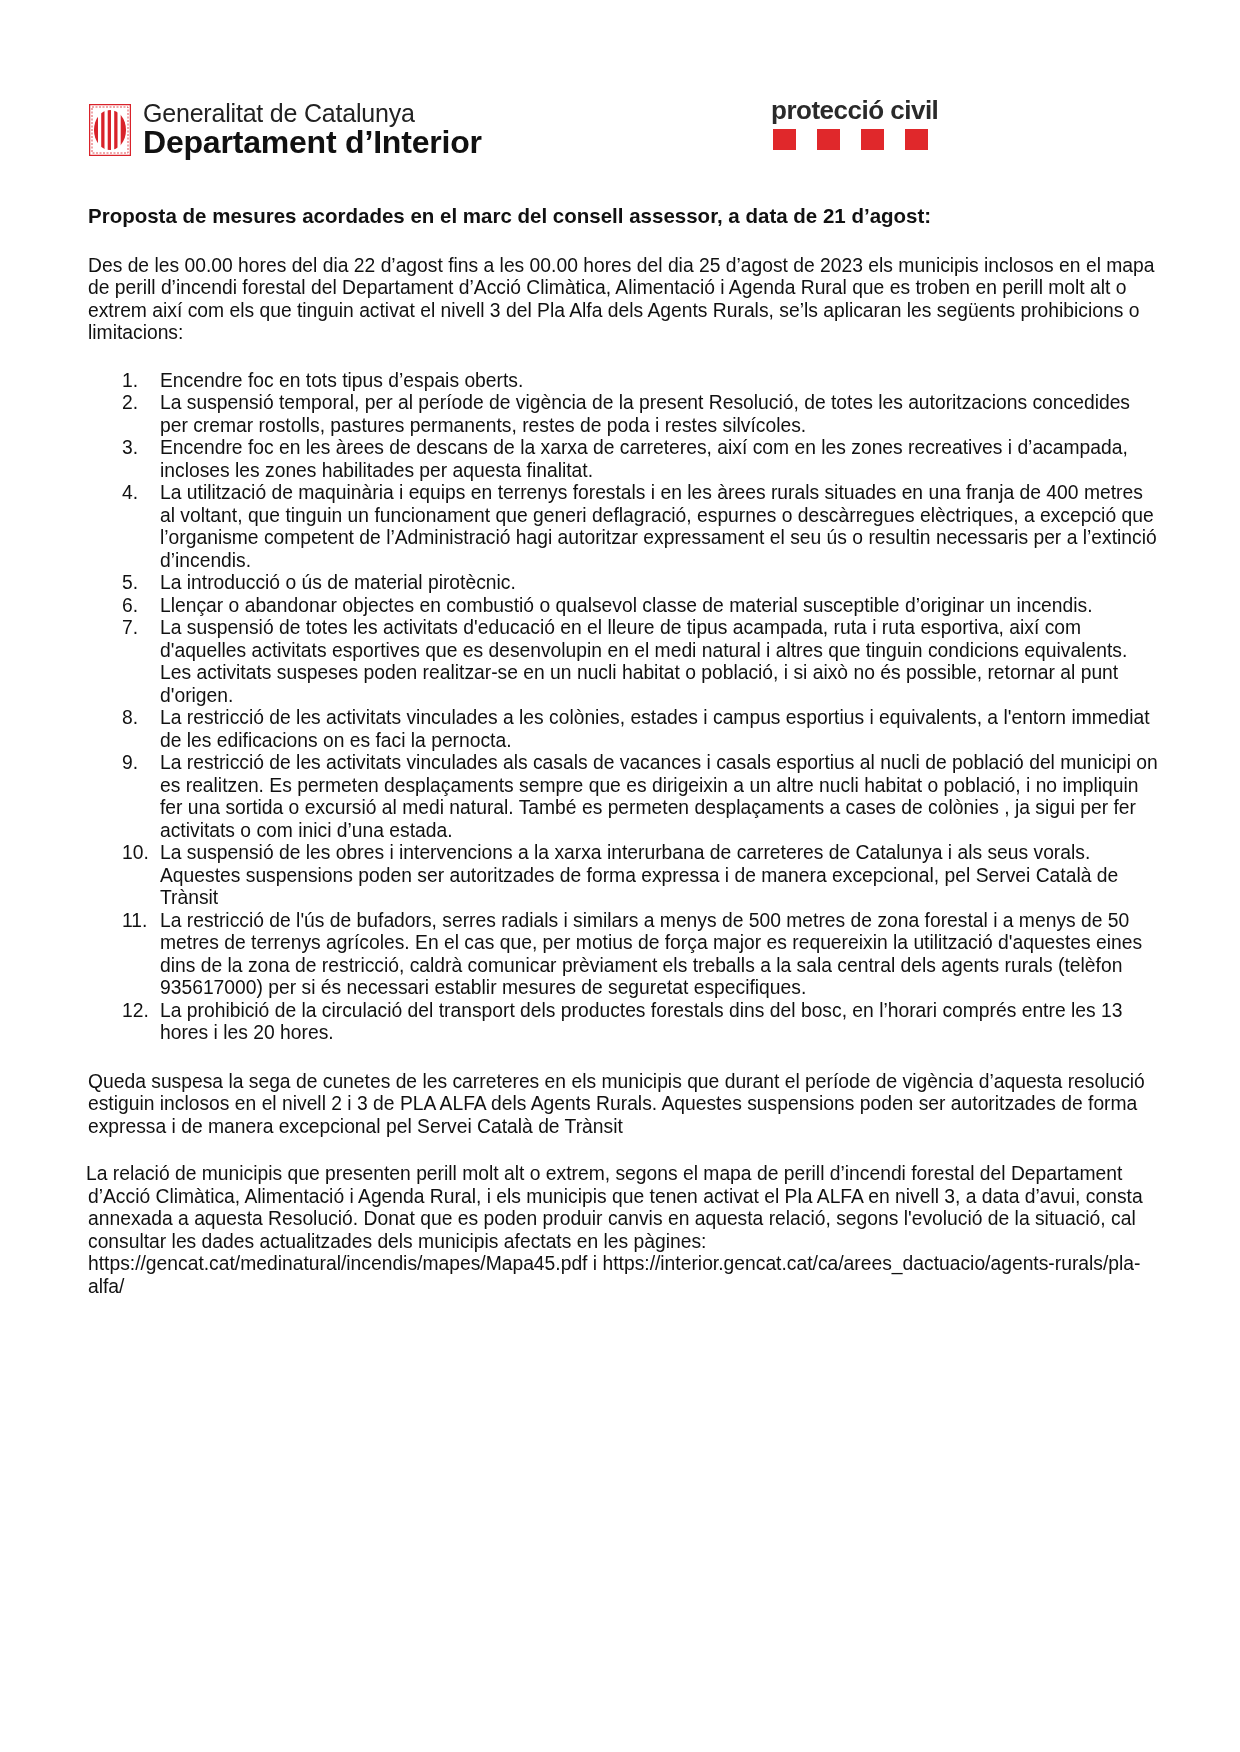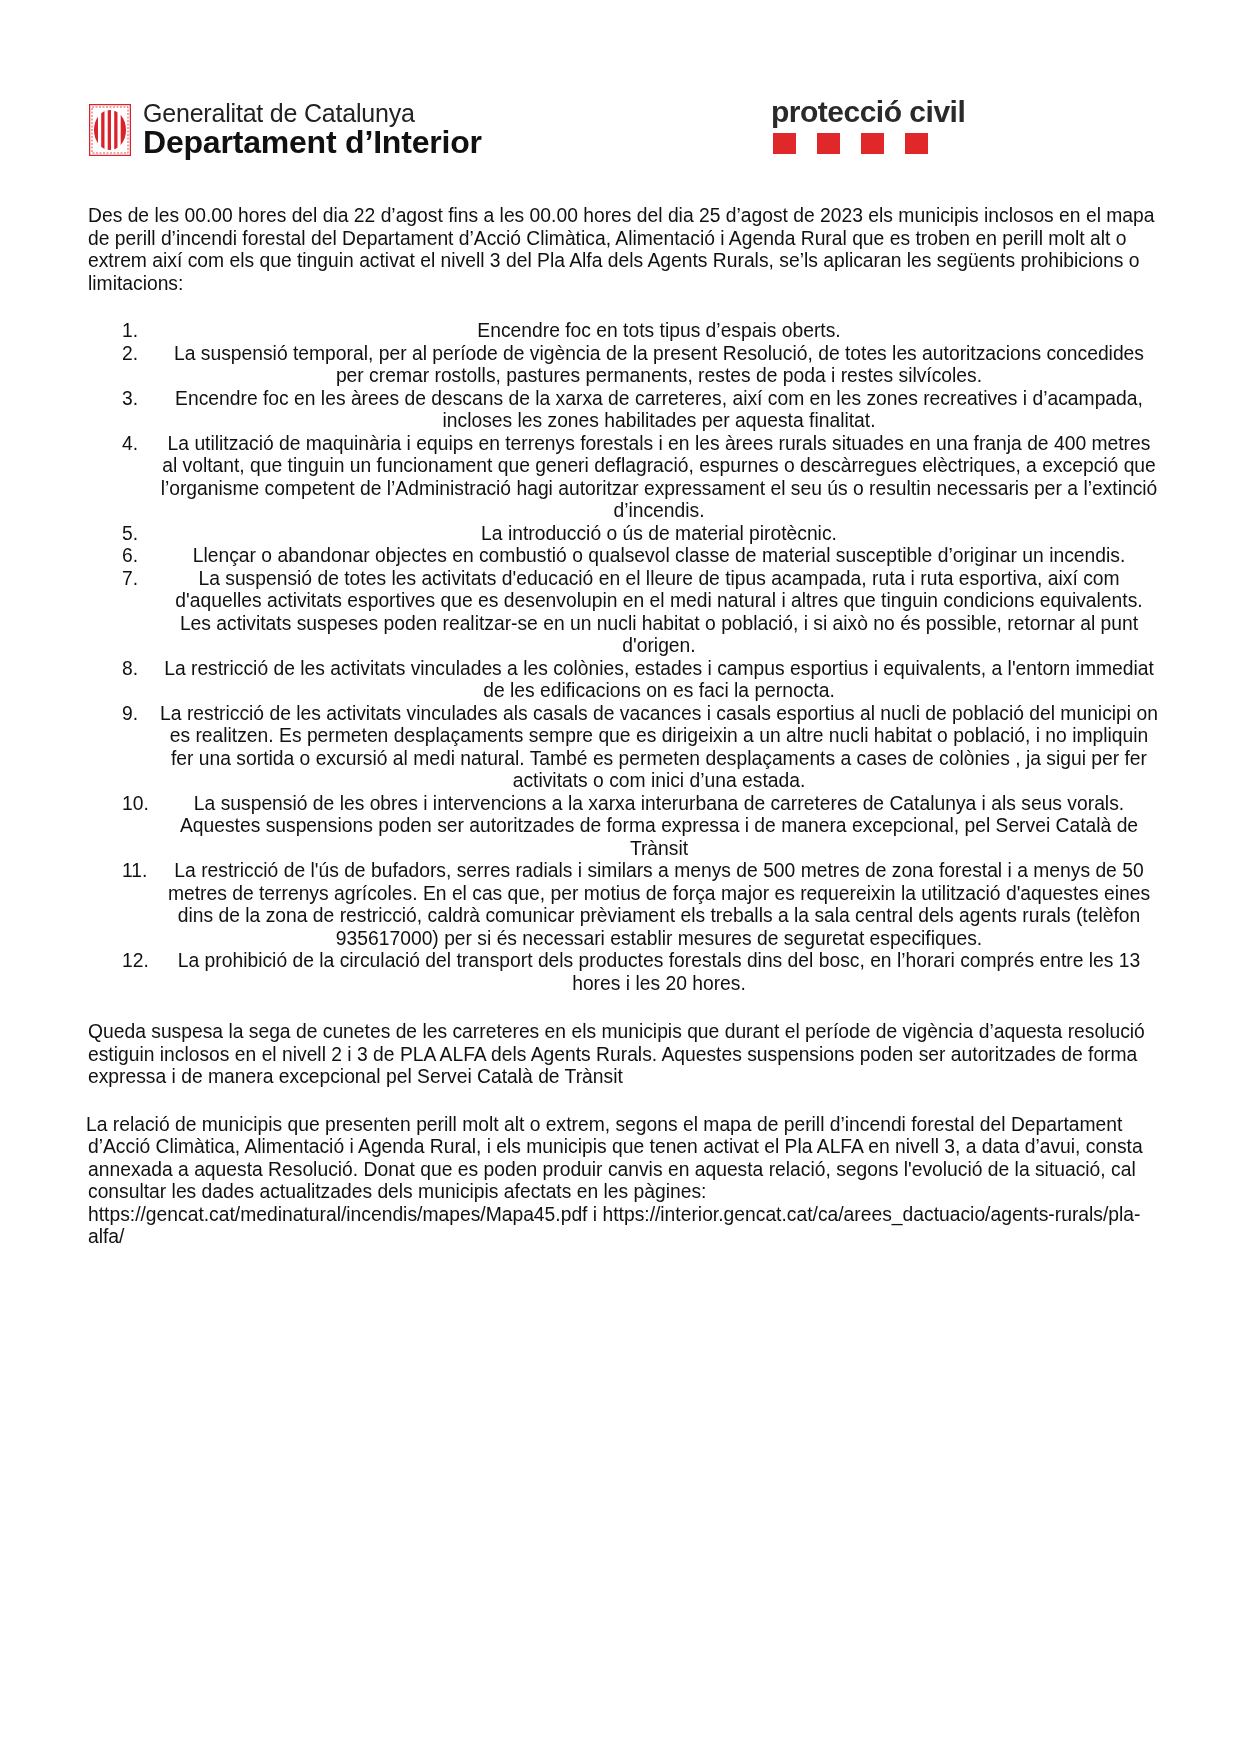--- a/index.html
+++ b/index.html
@@ -8,35 +8,35 @@
 
   .header { position: absolute; top: 100px; left: 89px; width: 1080px; height: 70px; }
   .gen-logo { position: absolute; left: 0; top: 0; display: flex; align-items: center; }
   .crest { width: 42px; height: 52px; position: relative; margin-right: 12px; }
   .crest svg { display: block; }
   .gen-text { display: flex; flex-direction: column; line-height: 1.05; }
   .gen-name { font-size: 25px; color: #222; letter-spacing: -0.2px; }
   .gen-dept { font-size: 32px; font-weight: bold; color: #111; letter-spacing: -0.2px; }
 
   .pc-logo { position: absolute; left: 682px; top: -3px; }
-  .pc-name { font-size: 30px; font-weight: bold; color: #2a2a2a; letter-spacing: -0.5px; line-height: 1; }
+  .pc-name { font-size: 26px; font-weight: bold; color: #2a2a2a; letter-spacing: -0.5px; line-height: 1; }
   .pc-squares { display: flex; gap: 21px; margin-top: 6px; margin-left: 2px; }
   .pc-sq { width: 23px; height: 21px; background: #e0282b; }
 
   .content { position: absolute; left: 88px; top: 205px; width: 1070px; font-size: 19.3px; line-height: 22.5px; color: #111; }
   .doc-title { font-weight: bold; font-size: 20.5px; margin: 0 0 27px 0; }
   .para { margin: 0 0 25px 0; text-align: left; }
   .para.tight { margin-bottom: 0; }
   .para.indent1 { text-indent: -2px; }
 
   ol.measures { list-style: none; margin: 0 0 26px 0; padding: 0; }
   ol.measures li { display: flex; }
   .num { width: 72px; flex: 0 0 72px; text-align: left; padding-left: 34px; box-sizing: border-box; }
   .num.two { padding-left: 34px; }
-  .item-text { flex: 1; text-align: center; }
+  .item-text { flex: 1; }
 </style>
 </head>
 <body>
 
 <div class="page">
 
   <div class="header">
     <div class="gen-logo">
       <div class="crest">
         <svg width="42" height="52" viewBox="0 0 42 52">
@@ -60,20 +60,21 @@
       <div class="pc-squares">
         <div class="pc-sq"></div>
         <div class="pc-sq"></div>
         <div class="pc-sq"></div>
         <div class="pc-sq"></div>
       </div>
     </div>
   </div>
 
   <div class="content">
+    <h1 class="doc-title">Proposta de mesures acordades en el marc del consell assessor, a data de 21 d’agost:</h1>
 
     <p class="para">Des de les 00.00 hores del dia 22 d’agost fins a les 00.00 hores del dia 25 d’agost de 2023 els municipis inclosos en el mapa de perill d’incendi forestal del Departament d’Acció Climàtica, Alimentació i Agenda Rural que es troben en perill molt alt o extrem així com els que tinguin activat el nivell 3 del Pla Alfa dels Agents Rurals, se’ls aplicaran les següents prohibicions o limitacions:</p>
 
     <ol class="measures">
       <li>
           <span class="num">1.</span>
           <span class="item-text">Encendre foc en tots tipus d’espais oberts.</span>
         </li>
       <li>
           <span class="num">2.</span>

